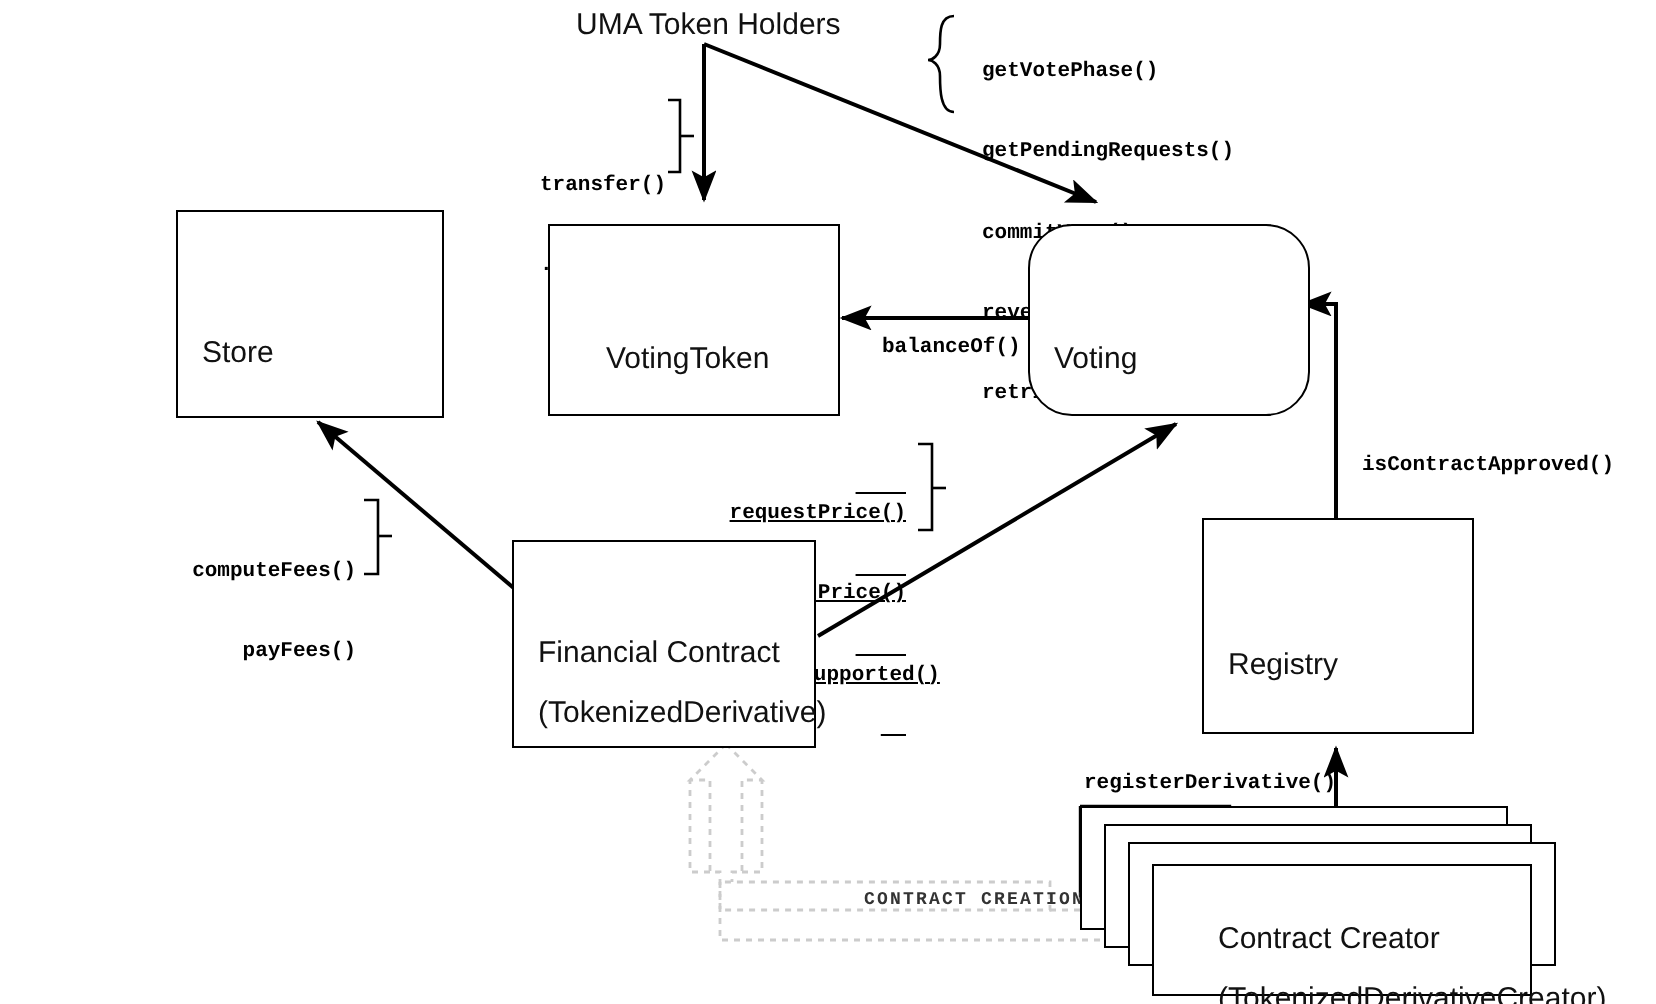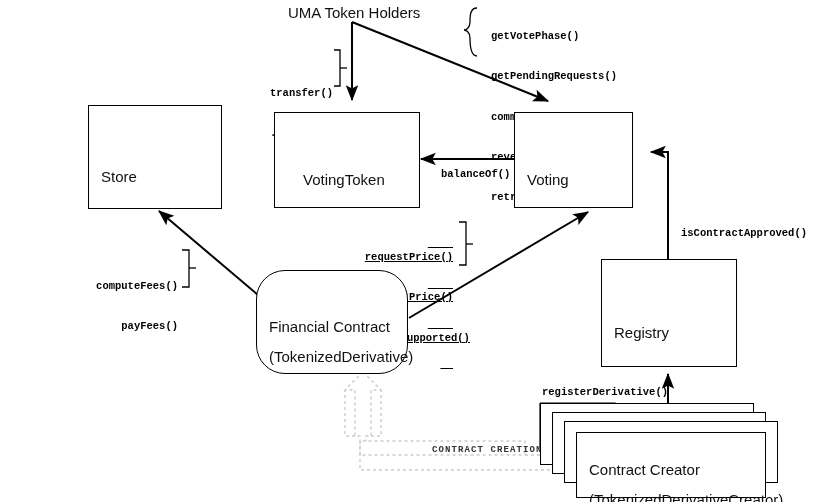--- a/index.html
+++ b/index.html
@@ -204,35 +204,35 @@
   <div class="creation-label" style="left:432px; top:445px;">CONTRACT CREATION</div>
 
   <div class="node-box" style="left:88px; top:105px; width:134px; height:104px;">
     <div class="node-label">Store</div>
   </div>
 
   <div class="node-box" style="left:274px; top:112px; width:146px; height:96px;padding-left:16px;">
     <div class="node-label">VotingToken</div>
   </div>
 
-  <div class="node-box" style="left:514px; top:112px; width:119px; height:96px;">
+  <div class="node-box" style="left:514px; top:112px; width:141px; height:96px;border-radius:22px;">
     <div class="node-label">Voting</div>
   </div>
 
-  <div class="node-box" style="left:256px; top:270px; width:152px; height:104px;border-radius:29px;">
+  <div class="node-box" style="left:256px; top:270px; width:152px; height:104px;">
     <div class="node-label">Financial Contract</div>
     <div class="node-label sub">(TokenizedDerivative)</div>
   </div>
 
   <div class="node-box" style="left:601px; top:259px; width:136px; height:108px;">
     <div class="node-label">Registry</div>
   </div>
 
   <div class="stack-shadow" style="left:540px; top:403px; width:214px; height:62px;"></div>
   <div class="stack-shadow" style="left:552px; top:412px; width:214px; height:62px;"></div>
   <div class="stack-shadow" style="left:564px; top:421px; width:214px; height:62px;"></div>
 
-  <div class="node-box" style="left:576px; top:432px; width:190px; height:66px;">
+  <div class="node-box" style="left:576px; top:432px; width:190px; height:66px;padding-left:20px;">
     <div class="node-label">Contract Creator</div>
     <div class="node-label sub">(TokenizedDerivativeCreator)</div>
   </div>
 
 </div>
 
 </body></html>

